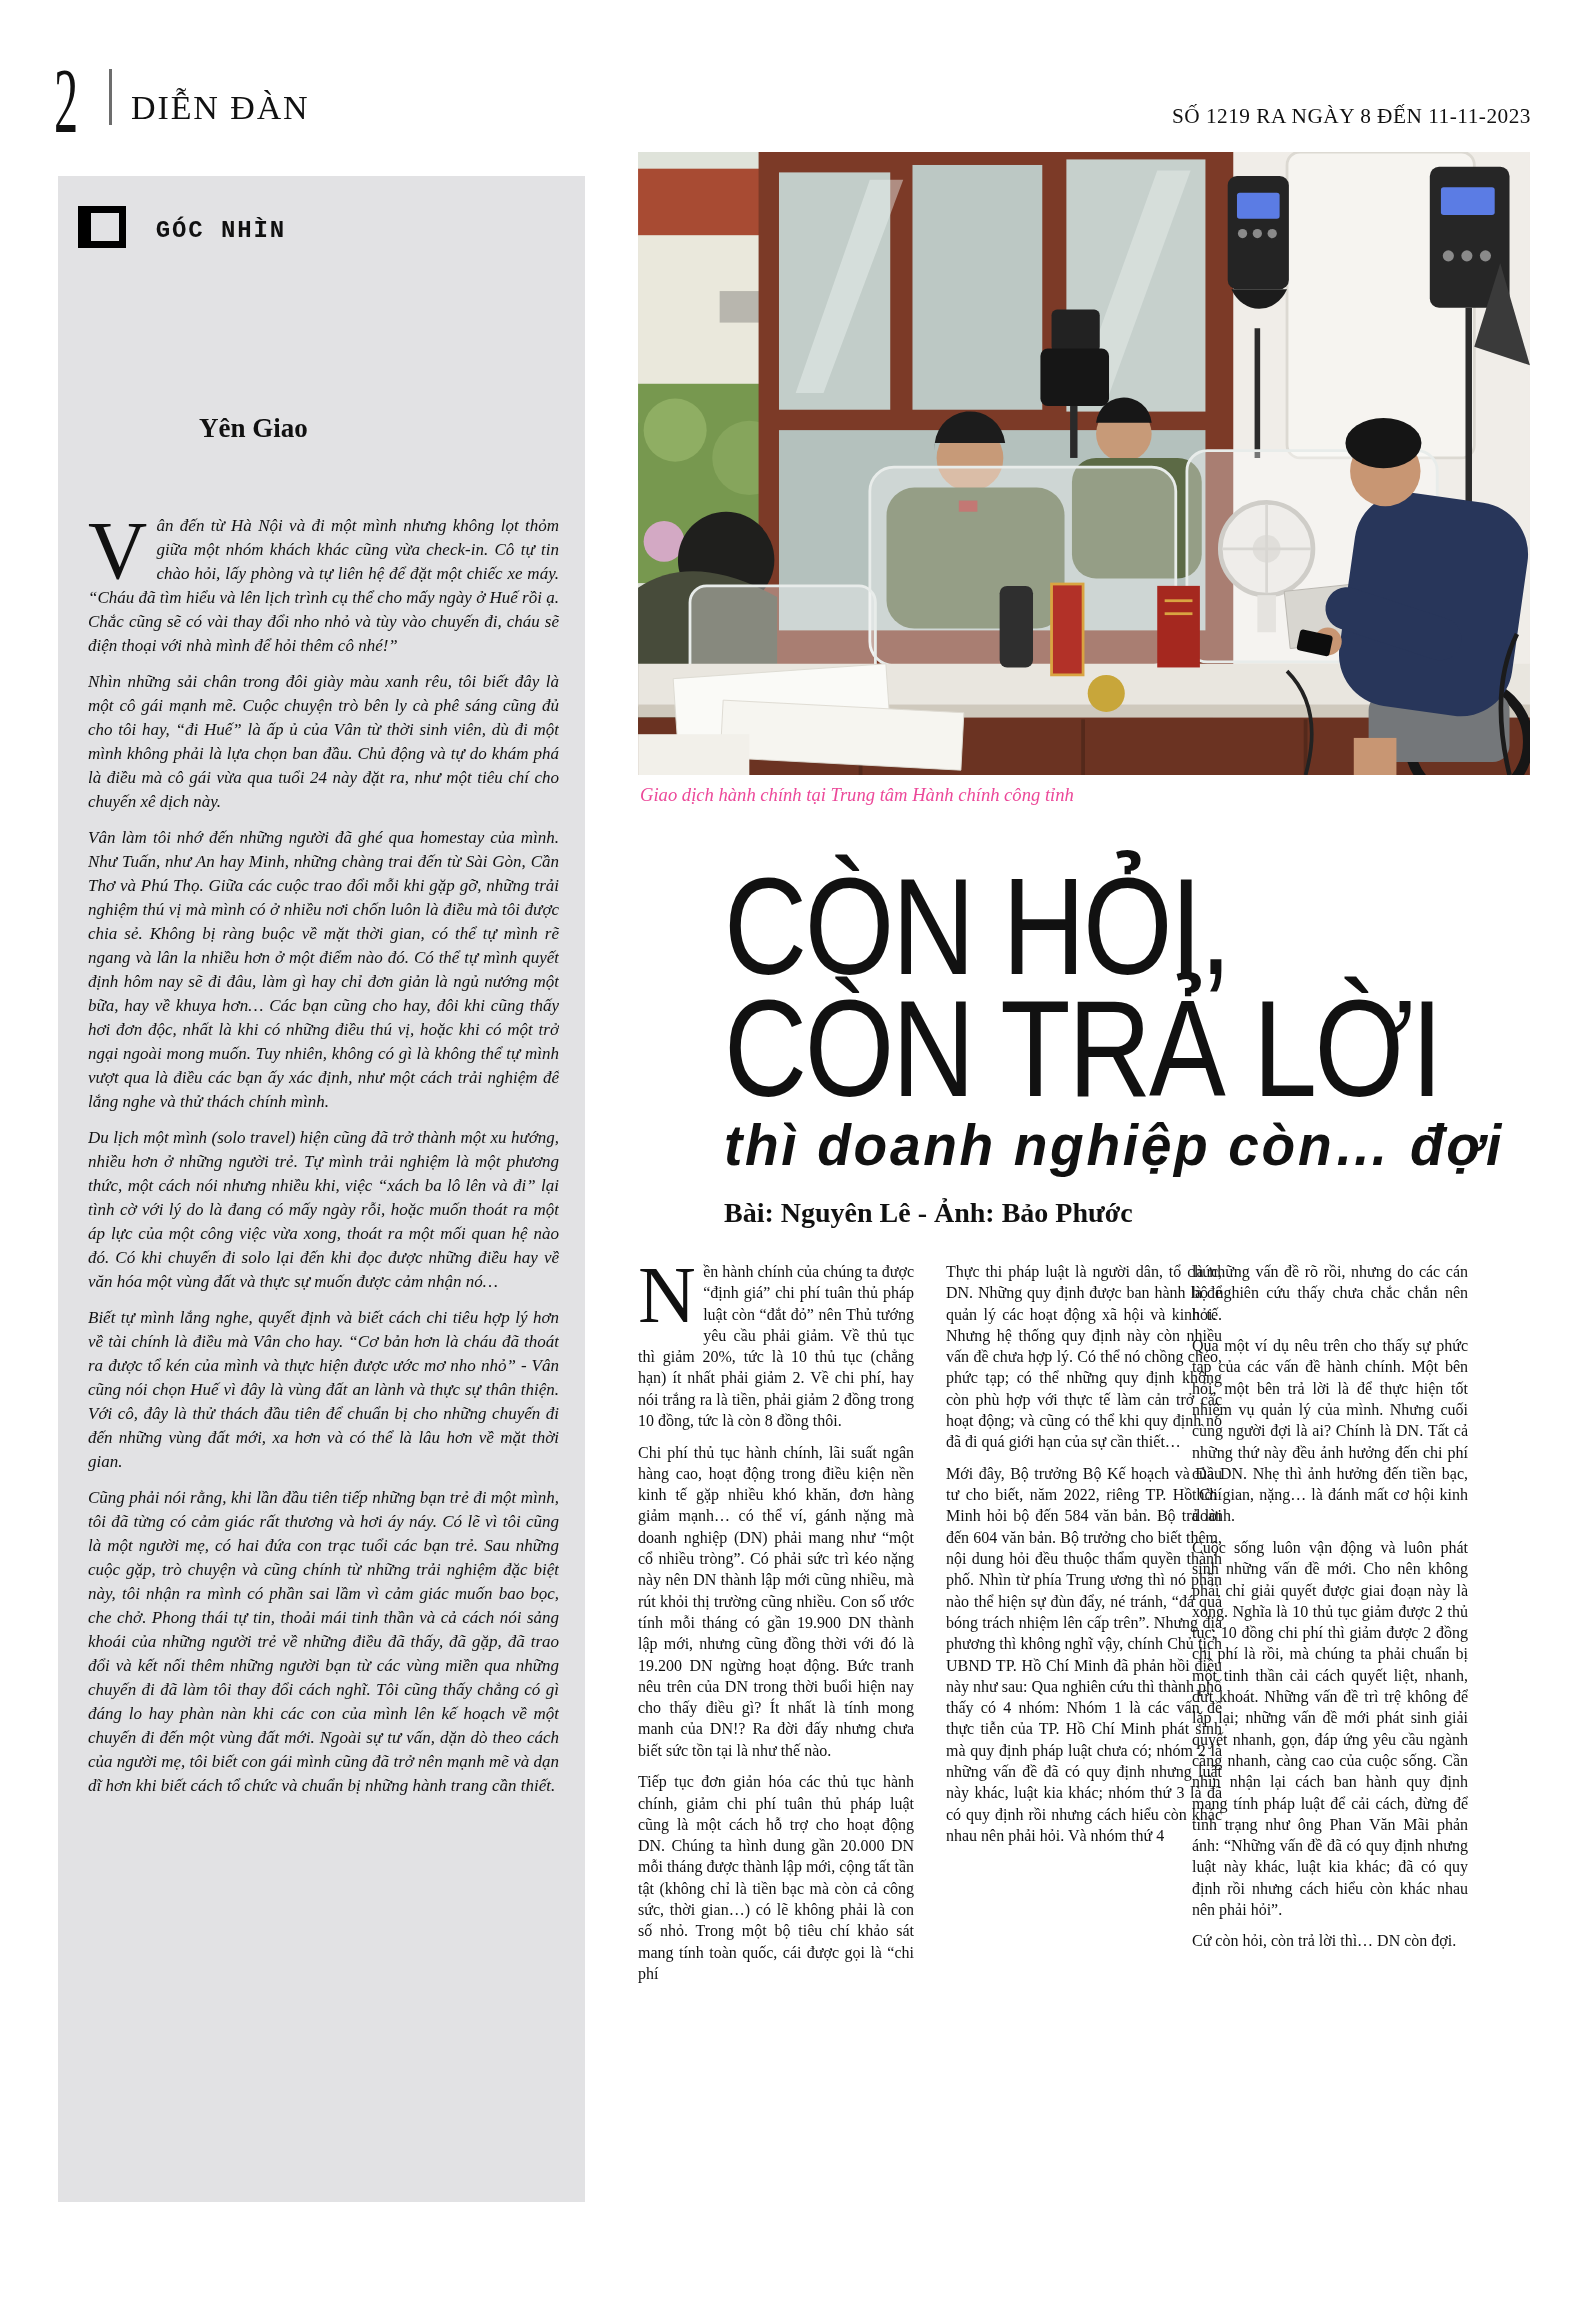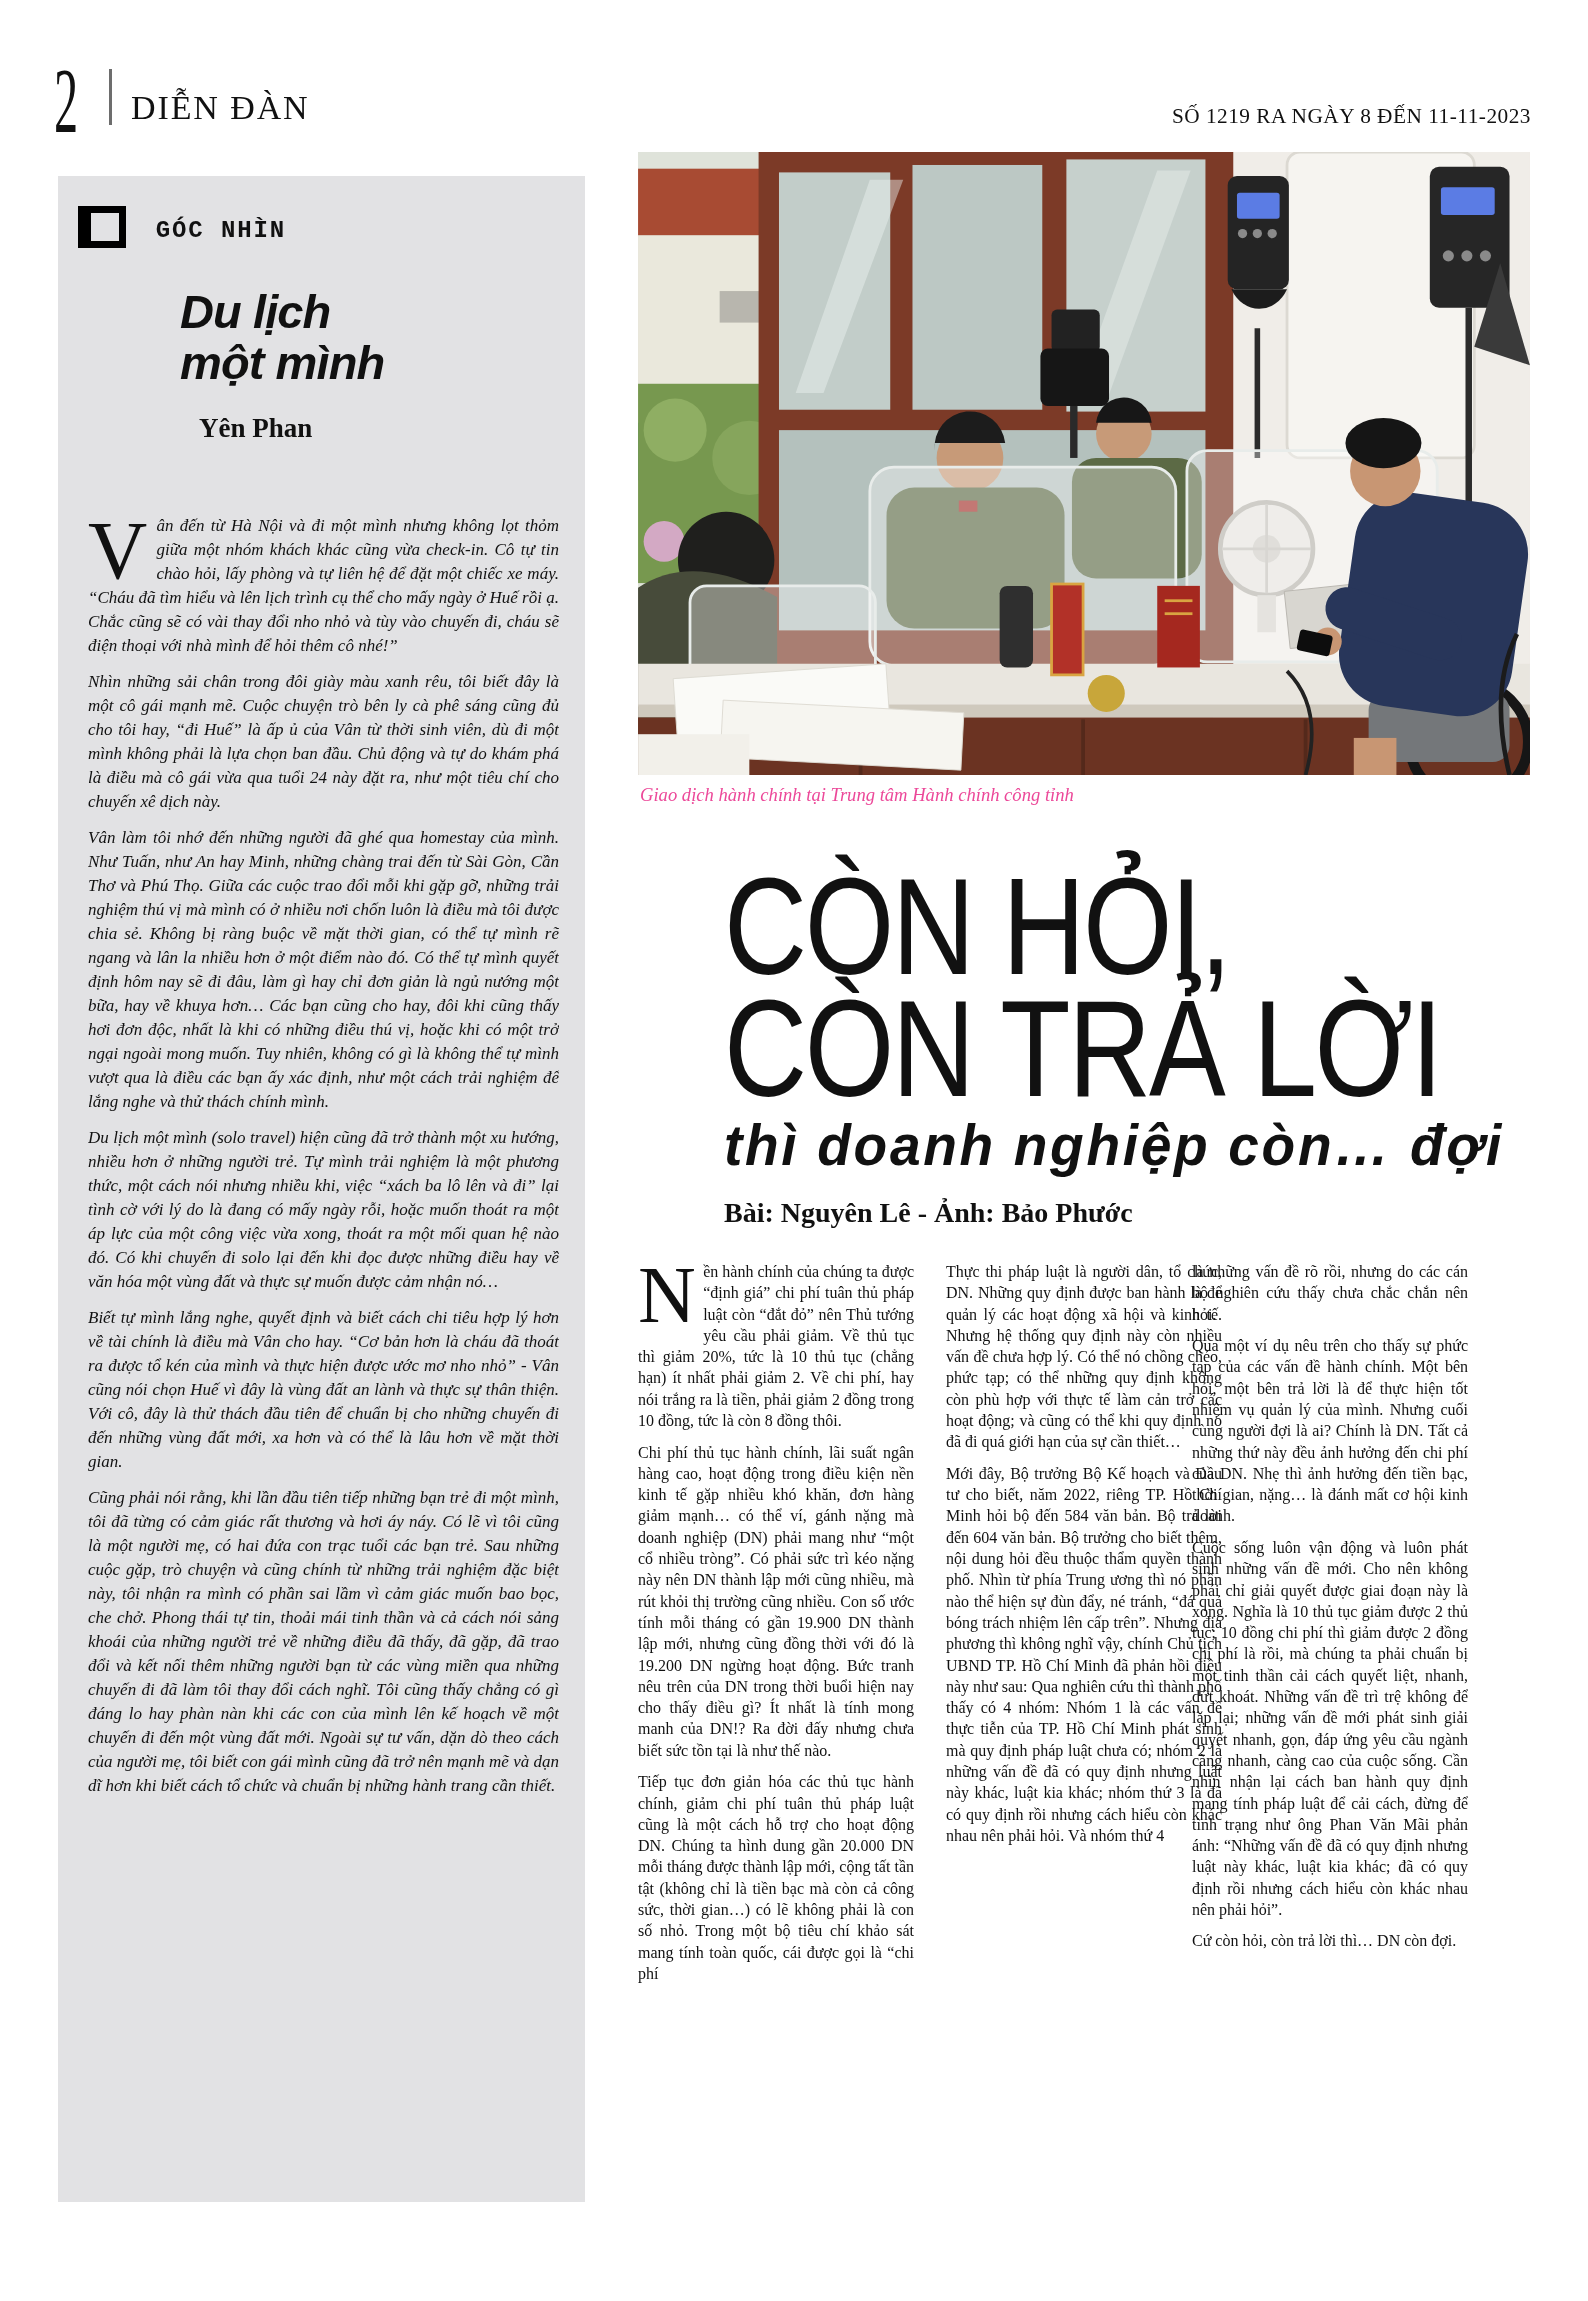--- a/index.html
+++ b/index.html
@@ -54,25 +54,21 @@
 <div class="page">
 
   <div class="pagenum">2</div>
   <div class="header-vrule"></div>
   <div class="section-name">DIỄN ĐÀN</div>
   <div class="issue-info">SỐ 1219 RA NGÀY 8 ĐẾN 11-11-2023</div>
 
   <div class="opinion-panel">
     <div class="kicker-icon"></div>
     <div class="kicker-label">GÓC NHÌN</div>
-    <div class="op-title">
-      <div>Du lịch</div>
-      <div>một mình</div>
-    </div>
-    <div class="op-author">Yên Phan</div>
+    <div class="op-author">Yên Giao</div>
     <div class="op-body">
       <p><span class="dropcap-v">V</span><span>ân đến từ Hà Nội và đi một mình nhưng không lọt thỏm giữa một nhóm khách khác cũng vừa check-in. Cô tự tin chào hỏi, lấy phòng và tự liên hệ để đặt một chiếc xe máy. “Cháu đã tìm hiểu và lên lịch trình cụ thể cho mấy ngày ở Huế rồi ạ. Chắc cũng sẽ có vài thay đổi nho nhỏ và tùy vào chuyến đi, cháu sẽ điện thoại với nhà mình để hỏi thêm cô nhé!”</span></p>
       <p>Nhìn những sải chân trong đôi giày màu xanh rêu, tôi biết đây là một cô gái mạnh mẽ. Cuộc chuyện trò bên ly cà phê sáng cũng đủ cho tôi hay, “đi Huế” là ấp ủ của Vân từ thời sinh viên, dù đi một mình không phải là lựa chọn ban đầu. Chủ động và tự do khám phá là điều mà cô gái vừa qua tuổi 24 này đặt ra, như một tiêu chí cho chuyến xê dịch này.</p>
       <p>Vân làm tôi nhớ đến những người đã ghé qua homestay của mình. Như Tuấn, như An hay Minh, những chàng trai đến từ Sài Gòn, Cần Thơ và Phú Thọ. Giữa các cuộc trao đổi mỗi khi gặp gỡ, những trải nghiệm thú vị mà mình có ở nhiều nơi chốn luôn là điều mà tôi được chia sẻ. Không bị ràng buộc về mặt thời gian, có thể tự mình rẽ ngang và lân la nhiều hơn ở một điểm nào đó. Có thể tự mình quyết định hôm nay sẽ đi đâu, làm gì hay chỉ đơn giản là ngủ nướng một bữa, hay về khuya hơn… Các bạn cũng cho hay, đôi khi cũng thấy hơi đơn độc, nhất là khi có những điều thú vị, hoặc khi có một trở ngại ngoài mong muốn. Tuy nhiên, không có gì là không thể tự mình vượt qua là điều các bạn ấy xác định, như một cách trải nghiệm để lắng nghe và thử thách chính mình.</p>
       <p>Du lịch một mình (solo travel) hiện cũng đã trở thành một xu hướng, nhiều hơn ở những người trẻ. Tự mình trải nghiệm là một phương thức, một cách nói nhưng nhiều khi, việc “xách ba lô lên và đi” lại tình cờ với lý do là đang có mấy ngày rỗi, hoặc muốn thoát ra một áp lực của một công việc vừa xong, thoát ra một mối quan hệ nào đó. Có khi chuyến đi solo lại đến khi đọc được những điều hay về văn hóa một vùng đất và thực sự muốn được cảm nhận nó…</p>
       <p>Biết tự mình lắng nghe, quyết định và biết cách chi tiêu hợp lý hơn về tài chính là điều mà Vân cho hay. “Cơ bản hơn là cháu đã thoát ra được tổ kén của mình và thực hiện được ước mơ nho nhỏ” - Vân cũng nói chọn Huế vì đây là vùng đất an lành và thực sự thân thiện. Với cô, đây là thử thách đầu tiên để chuẩn bị cho những chuyến đi đến những vùng đất mới, xa hơn và có thể là lâu hơn về mặt thời gian.</p>
       <p>Cũng phải nói rằng, khi lần đầu tiên tiếp những bạn trẻ đi một mình, tôi đã từng có cảm giác rất thương và hơi áy náy. Có lẽ vì tôi cũng là một người mẹ, có hai đứa con trạc tuổi các bạn trẻ. Sau những cuộc gặp, trò chuyện và cũng chính từ những trải nghiệm đặc biệt này, tôi nhận ra mình có phần sai lầm vì cảm giác muốn bao bọc, che chở. Phong thái tự tin, thoải mái tinh thần và cả cách nói sảng khoái của những người trẻ về những điều đã thấy, đã gặp, đã trao đổi và kết nối thêm những người bạn từ các vùng miền qua những chuyến đi đã làm tôi thay đổi cách nghĩ. Tôi cũng thấy chẳng có gì đáng lo hay phàn nàn khi các con của mình lên kế hoạch về một chuyến đi đến một vùng đất mới. Ngoài sự tư vấn, dặn dò theo cách của người mẹ, tôi biết con gái mình cũng đã trở nên mạnh mẽ và dạn dĩ hơn khi biết cách tổ chức và chuẩn bị những hành trang cần thiết.</p>
     </div>
   </div>
 

